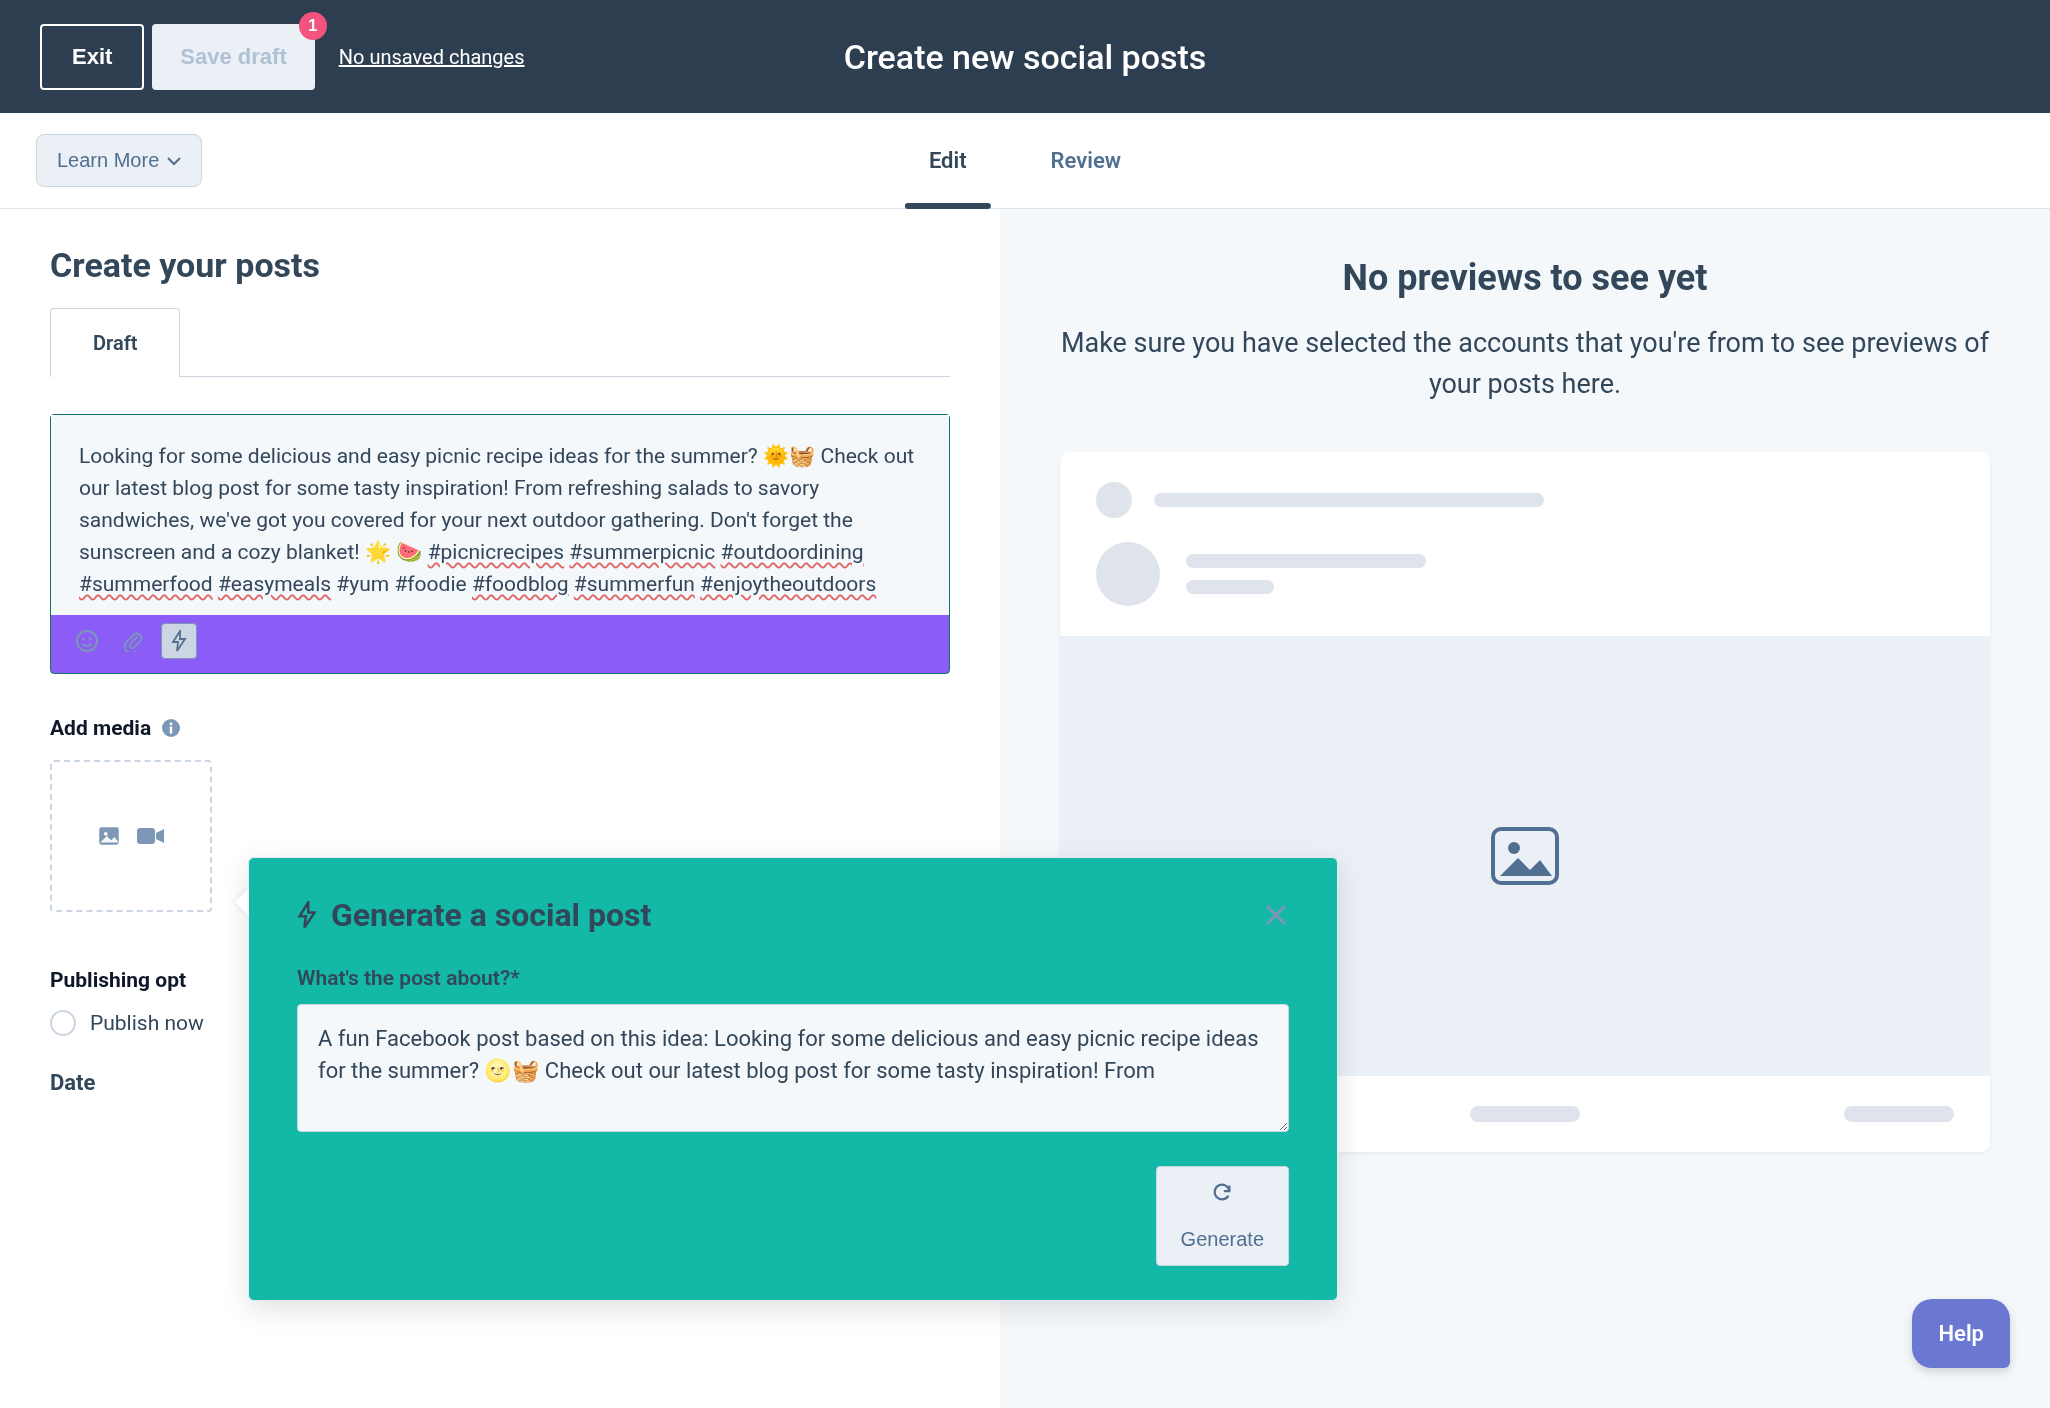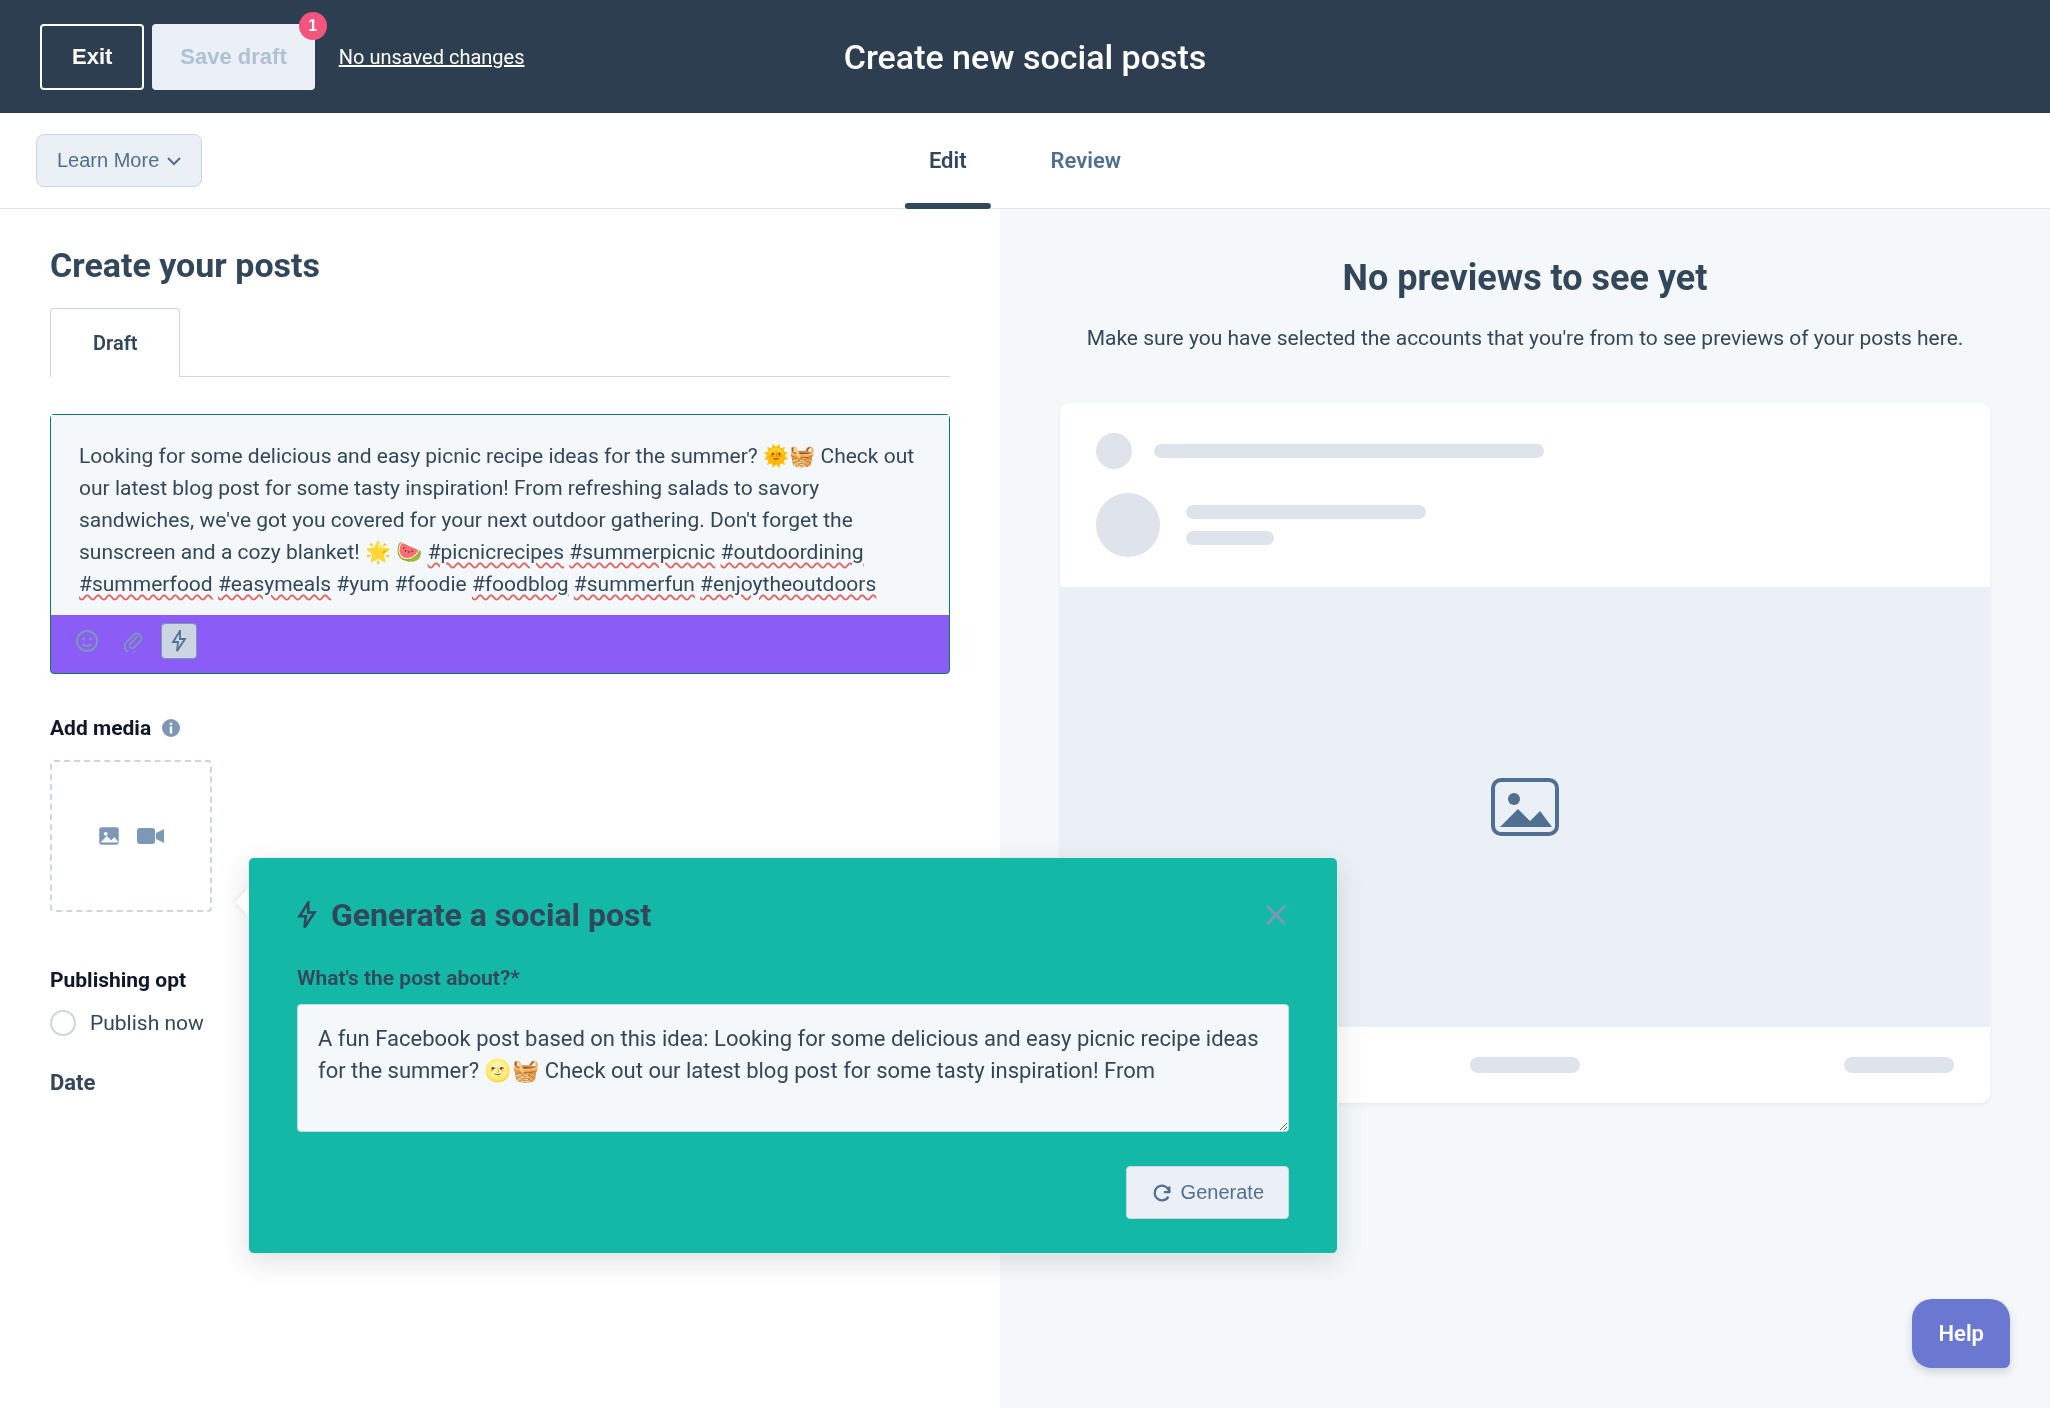--- a/index.html
+++ b/index.html
@@ -45,21 +45,21 @@
   .media-drop { margin-top: 20px; border: 2px dashed #cbd6e2; border-radius: 4px; width: 162px; height: 152px; display: flex; align-items: center; justify-content: center; gap: 14px; color: #7c98b6; cursor: pointer; }
 
   
   .radio-row { display: flex; align-items: center; gap: 14px; margin-top: 18px; font-size: 21px; color: #33475b; }
   .radio-circle { width: 26px; height: 26px; border: 2px solid #cbd6e2; border-radius: 50%; }
 
   .dt-label { font-size: 22px; font-weight: 700; margin-top: 34px; }
 
   
   .right-heading { text-align: center; font-size: 36px; font-weight: 700; color: #33475b; }
-  .right-sub { text-align: center; font-size: 21px; color: #33475b; margin-top: 24px; line-height: 1.5; }
+  .right-sub { text-align: center; font-size: 27px; color: #33475b; margin-top: 24px; line-height: 1.5; }
 
   .preview-card { background: #fff; border-radius: 10px; margin-top: 48px; padding: 30px 36px 0 36px; box-shadow: 0 2px 4px rgba(0,0,0,0.05); }
   .skel-row1 { display: flex; align-items: center; gap: 22px; }
   .skel-circle-sm { width: 36px; height: 36px; background: #dfe3eb; border-radius: 50%; }
   .skel-line-long { height: 14px; background: #dfe3eb; border-radius: 7px; flex: 1; max-width: 390px; }
   .skel-row2 { display: flex; align-items: center; gap: 26px; margin-top: 24px; }
   .skel-circle-lg { width: 64px; height: 64px; background: #dfe3eb; border-radius: 50%; }
   .skel-stack { display: flex; flex-direction: column; gap: 12px; }
   .skel-line-med { height: 14px; width: 240px; background: #dfe3eb; border-radius: 7px; }
   .skel-line-short { height: 14px; width: 88px; background: #dfe3eb; border-radius: 7px; }
@@ -73,21 +73,21 @@
     content: ""; position: absolute; left: -14px; top: 30px;
     border-top: 14px solid transparent; border-bottom: 14px solid transparent; border-right: 14px solid #fff;
     filter: drop-shadow(-2px 0 2px rgba(0,0,0,0.06));
   }
   .pop-header { display: flex; align-items: center; justify-content: space-between; }
   .pop-title { font-size: 32px; font-weight: 700; color: #33475b; display: flex; align-items: center; gap: 14px; }
   .pop-close { color: #7c98b6; cursor: pointer; }
   .pop-label { font-size: 21px; font-weight: 600; margin-top: 32px; color: #33475b; }
   .pop-textarea { width: 100%; margin-top: 14px; background: #f5f8fa; border: 1px solid #cbd6e2; border-radius: 4px; padding: 18px 20px; font-size: 22px; line-height: 1.45; color: #33475b; font-family: inherit; height: 128px; resize: both; overflow: hidden; }
   .pop-footer { display: flex; justify-content: flex-end; margin-top: 30px; }
-  .generate-btn { background: #eaf0f6; border: 1px solid #cbd6e2; color: #516f90; font-size: 20px; padding: 14px 24px; border-radius: 4px; cursor: pointer; display: flex; align-items: center; gap: 8px; }
+  .generate-btn { background: #eaf0f6; border: 1px solid #cbd6e2; color: #516f90; font-size: 20px; padding: 14px 24px; border-radius: 4px; cursor: pointer; display: flex; align-items: center; gap: 25px; flex-direction: column; }
 
   
   .help-btn { position: fixed; right: 40px; bottom: 40px; background: #6a78d1; color: white; font-size: 22px; font-weight: 600; padding: 22px 26px; border-radius: 20px 20px 6px 20px; cursor: pointer; box-shadow: 0 4px 10px rgba(0,0,0,0.15); }
 
   
   svg { display: block; }
 </style>
 </head>
 <body>
 

